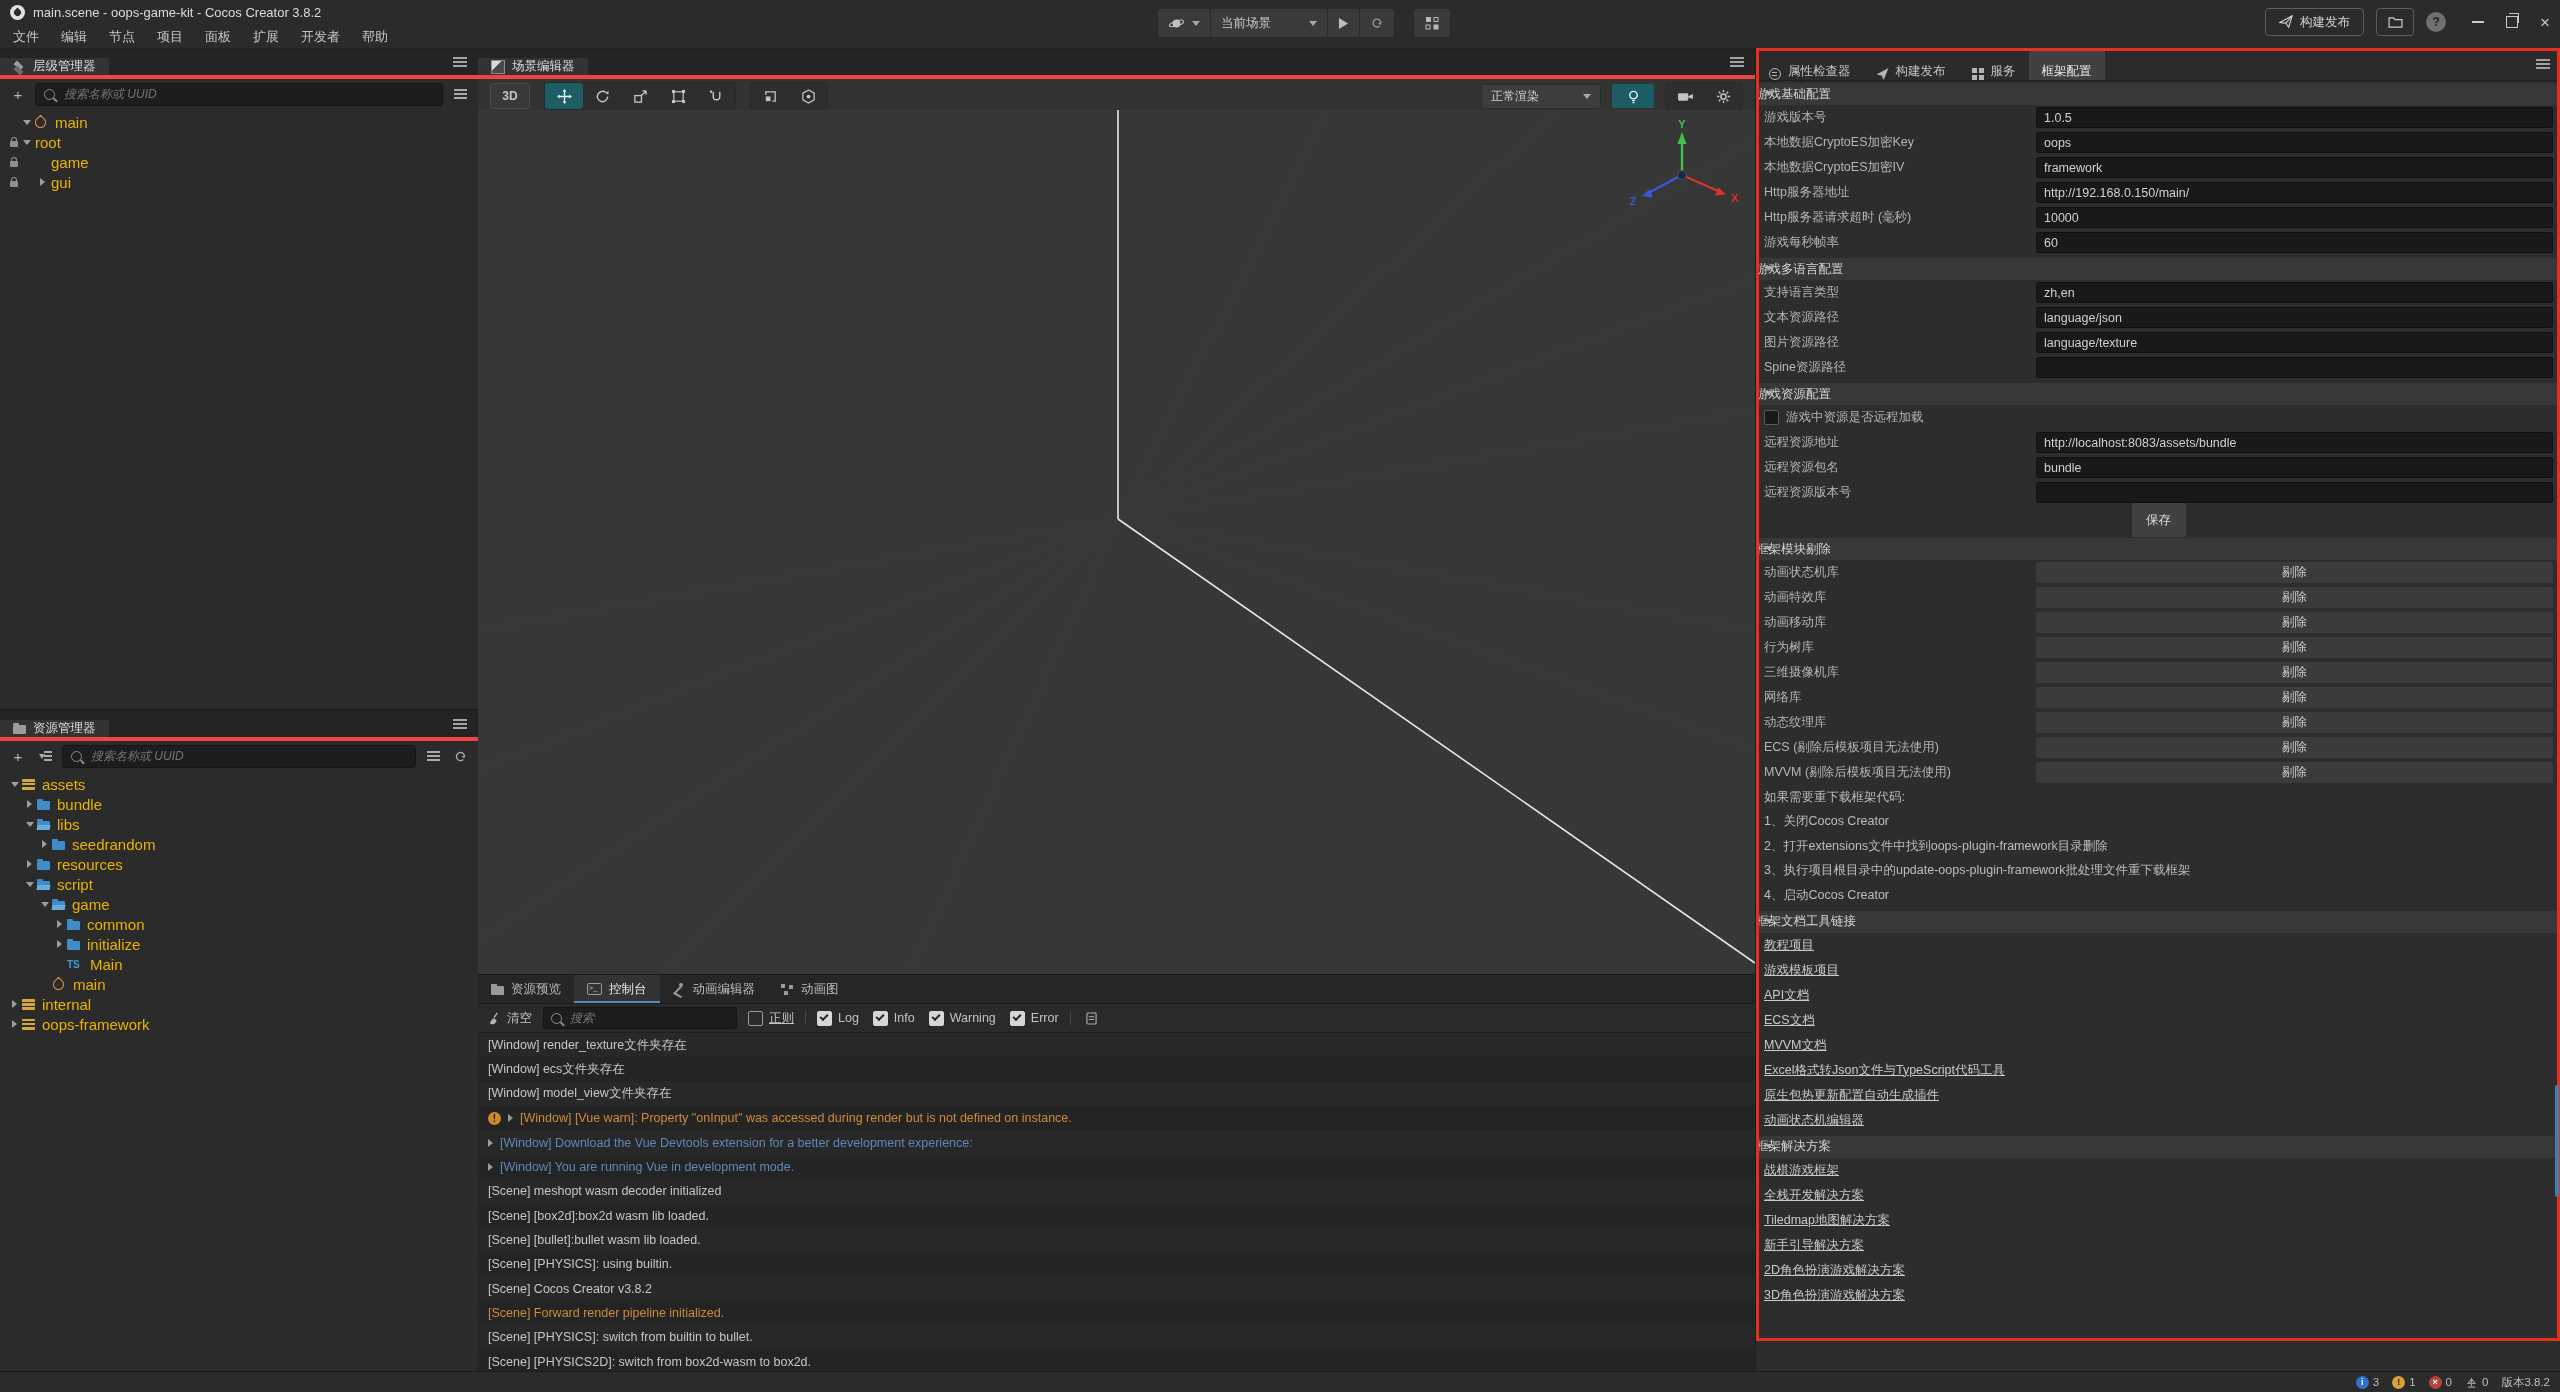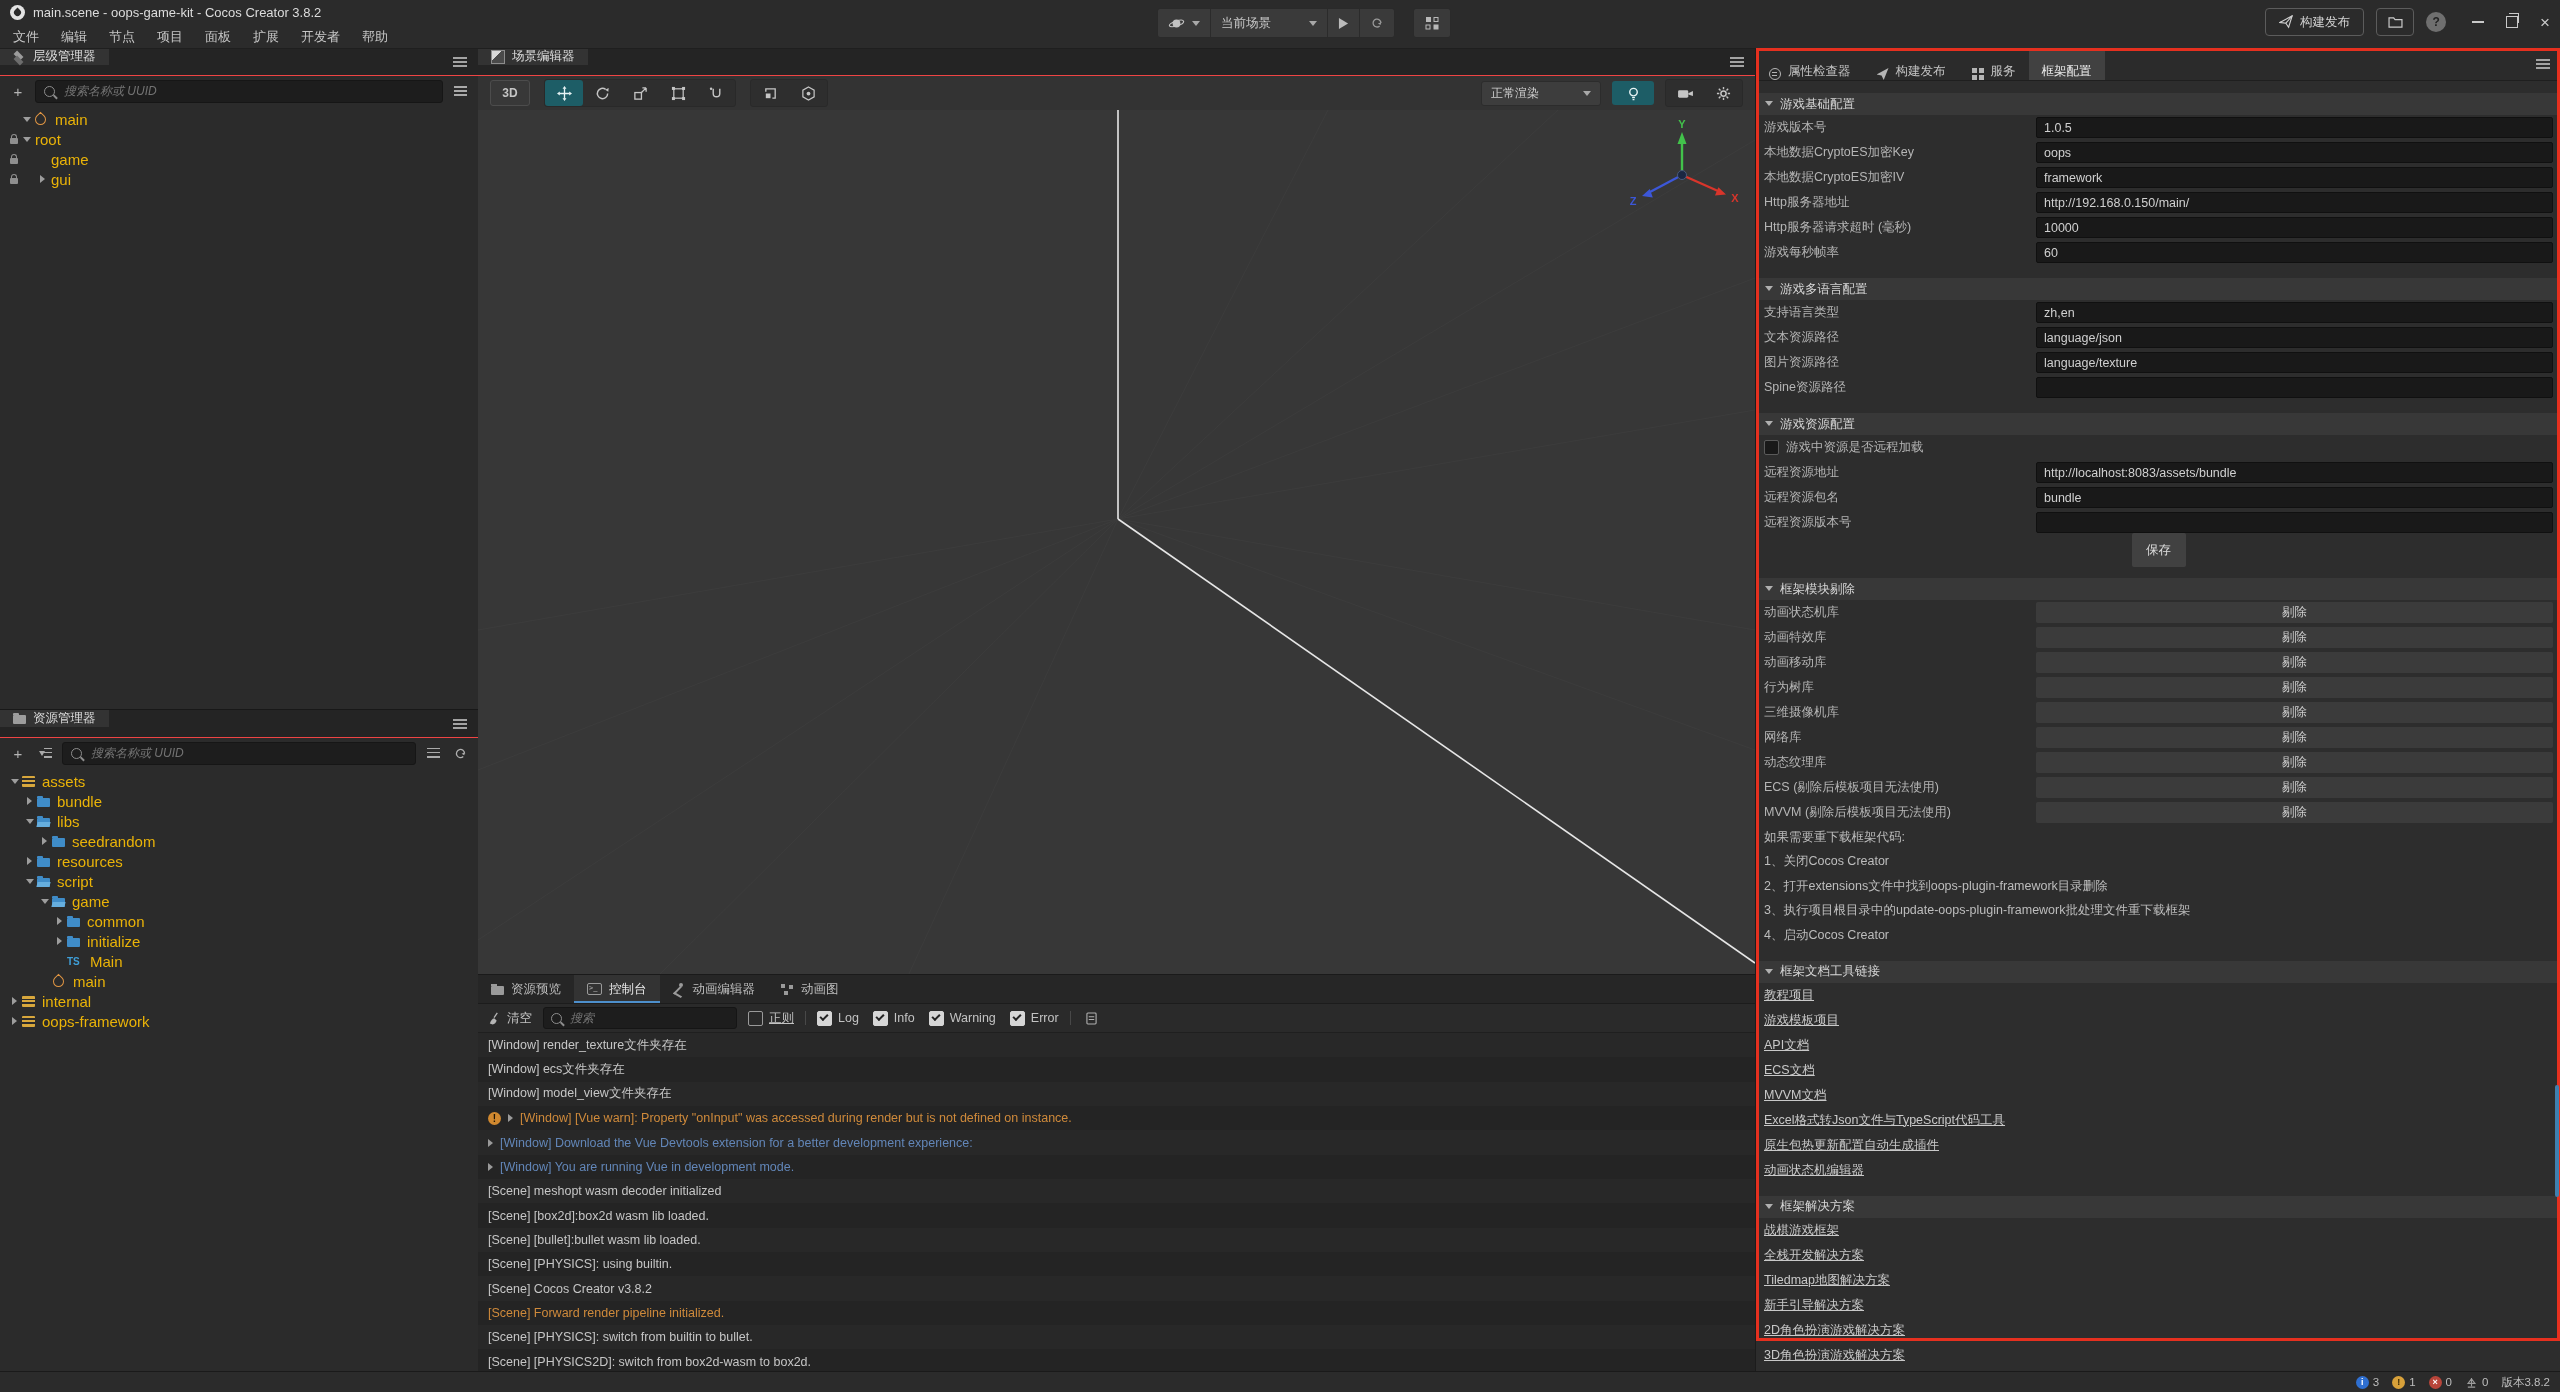--- a/index.html
+++ b/index.html
@@ -24,21 +24,21 @@
   .tr-tools{position:absolute;right:10px;top:8px;display:flex;align-items:center;gap:12px;height:28px}
   .build-btn{display:flex;gap:7px;align-items:center;padding:0 13px;height:26px;border:1px solid #5c5c5c;border-radius:4px;color:#d2d2d2;font-size:12.5px}
   .tool-sq{width:36px;height:26px;border:1px solid #5c5c5c;border-radius:4px;display:flex;align-items:center;justify-content:center;color:#c9c9c9}
   .help-circle{width:20px;height:20px;border-radius:50%;background:#6f6f6f;color:#222;font-weight:bold;font-size:12px;display:flex;align-items:center;justify-content:center}
   .win-ctrls{display:flex;align-items:center;gap:22px;margin-left:14px;color:#c9c9c9}
   .wc-min{width:12px;height:2px;background:#c9c9c9}
   .wc-restore{width:10px;height:10px;border:1.5px solid #c9c9c9;position:relative}
   .wc-restore::before{content:'';position:absolute;left:2px;top:-4px;width:9px;height:9px;border:1.5px solid #c9c9c9;border-left:none;border-bottom:none}
   .wc-close{font-size:17px;line-height:1;color:#c9c9c9}
   
-  .panel-head{height:27px;background:#242424;display:flex;align-items:flex-start;border-bottom:1px solid #ef4444;flex:none}
+  .panel-head{height:27px;background:#242424;display:flex;align-items:flex-end;border-bottom:4px solid #ef4444;flex:none}
   .panel-tab{display:flex;align-items:center;gap:7px;background:#333;padding:0 13px;font-size:12.5px;color:#dedede}
   .spacer{flex:1}
   .hamb{width:14px;height:10px;margin:auto 11px;background:linear-gradient(#a3a3a3 0 1.5px,transparent 1.5px 4px,#a3a3a3 4px 5.7px,transparent 5.7px 8.3px,#a3a3a3 8.3px 10px);flex:none}
   .search-row{height:30px;display:flex;align-items:center;gap:7px;padding:0 8px;background:#2b2b2b;flex:none}
   .mini-btn{width:20px;height:20px;display:flex;align-items:center;justify-content:center;color:#b5b5b5;font-size:15px;flex:none}
   .search-box{flex:1;height:21px;background:#1d1d1d;border-radius:3px;display:flex;align-items:center;gap:7px;padding:0 8px;border:1px solid #161616}
   .search-box input{flex:1;background:transparent;border:0;outline:0;color:#ccc;font-size:12px;min-width:0}
   input::placeholder{color:#737373;font-style:italic}
   .mag{width:9px;height:9px;border:1.5px solid #8d8d8d;border-radius:50%;position:relative;flex:none}
   .mag::after{content:'';position:absolute;width:5px;height:1.5px;background:#8d8d8d;transform:rotate(45deg);right:-4px;bottom:-2px}
@@ -134,21 +134,21 @@
   
   .insp-tabs{height:32px;display:flex;background:#2b2b2b;border-bottom:1px solid #1f1f1f;align-items:stretch}
   .i-tab{display:flex;align-items:flex-end;gap:7px;padding:0 13px;font-size:12.5px;color:#c3c3c3}
   .i-tab[data-active="true"]{background:#414141;color:#ebebeb}
   .itico{width:12px;height:12px;position:relative;flex:none}
   .i-tab[data-icon="inspector"] .itico{border:1.5px solid #b5b5b5;border-radius:50%;width:10px;height:10px}
   .i-tab[data-icon="inspector"] .itico::before{content:'';position:absolute;left:1.5px;top:2.5px;width:5px;height:1.5px;background:#b5b5b5;box-shadow:0 3px 0 #b5b5b5}
   .i-tab[data-icon="build"] .itico{background:#b5b5b5;clip-path:polygon(0 55%,100% 0,60% 100%,42% 62%)}
   .i-tab[data-icon="service"] .itico::before{content:'';position:absolute;left:0;top:0;width:5px;height:5px;background:#b5b5b5;box-shadow:7px 0 0 #b5b5b5,0 7px 0 #b5b5b5,7px 7px 0 #b5b5b5}
   .insp-body{position:absolute;top:32px;left:0;right:0;bottom:0;overflow:hidden}
-  .sect-head{height:22px;background:#383838;display:flex;align-items:center;padding-left:24px;position:relative;color:#d6d6d6;font-size:12.5px;margin-top:13px}
+  .sect-head{height:22px;background:#383838;display:flex;align-items:center;position:relative;color:#d6d6d6;font-size:12.5px;margin-top:3px}
   .sect-head::before{content:'';position:absolute;left:9px;top:8px;border-top:5px solid #b0b0b0;border-left:4px solid transparent;border-right:4px solid transparent}
   .prow{height:25px;display:flex;align-items:center;padding:0 8px}
   .plabel{width:272px;font-size:12.5px;color:#b5b5b5;flex:none;white-space:nowrap;overflow:hidden}
   .pinput{flex:1;height:19px;background:#191919;border:1px solid #101010;border-radius:2px;color:#d0d0d0;font-size:12.5px;padding:0 7px;outline:none;font-family:inherit}
   .cbrow{height:25px;display:flex;align-items:center;gap:7px;padding:0 8px;font-size:12.5px;color:#b5b5b5}
   .icb{width:13px;height:13px;background:#191919;border:1px solid #5a5a5a;border-radius:2px;flex:none}
   .save-row{height:30px;display:flex;align-items:center;justify-content:center}
   .save-btn{width:54px;height:34px;background:#414141;border-radius:2px;display:flex;align-items:center;justify-content:center;font-size:12.5px;color:#ddd}
   .mod-btn{flex:1;height:21px;background:#3b3b3b;border-radius:2px;display:flex;align-items:center;justify-content:center;font-size:12.5px;color:#cdcdcd}
   .note{height:24.5px;display:flex;align-items:center;padding-left:8px;font-size:12.5px;color:#bdbdbd;white-space:nowrap}

